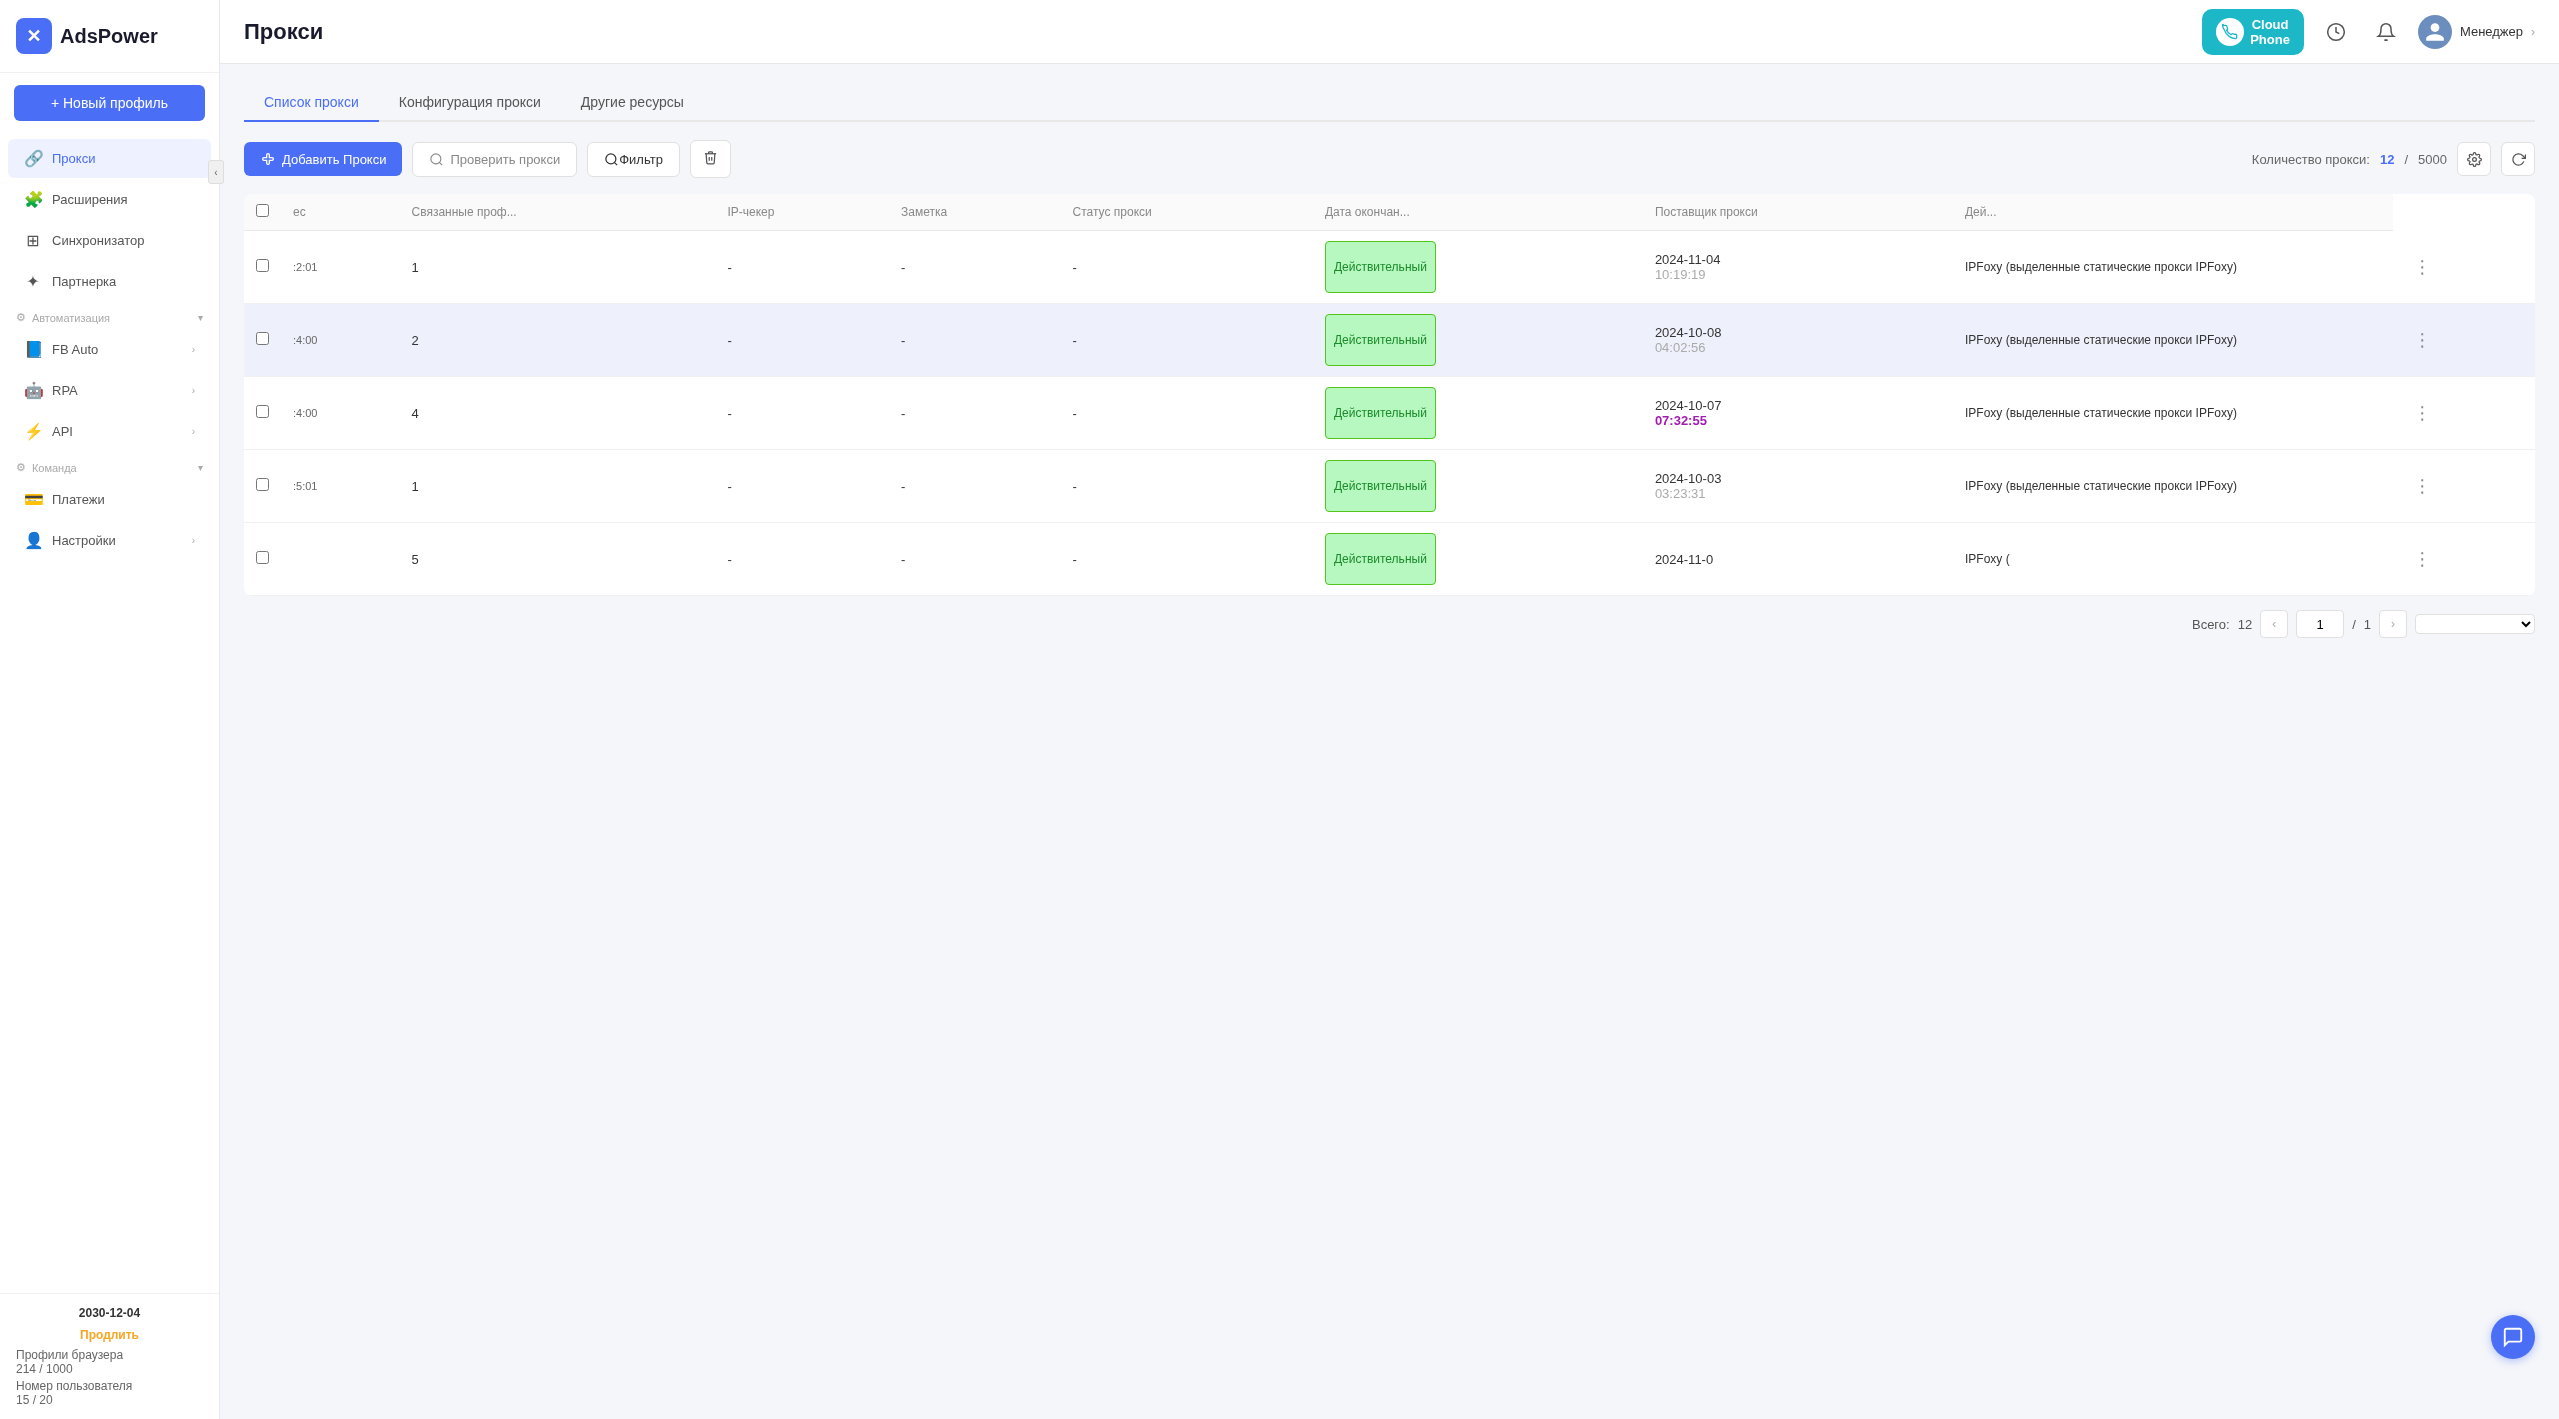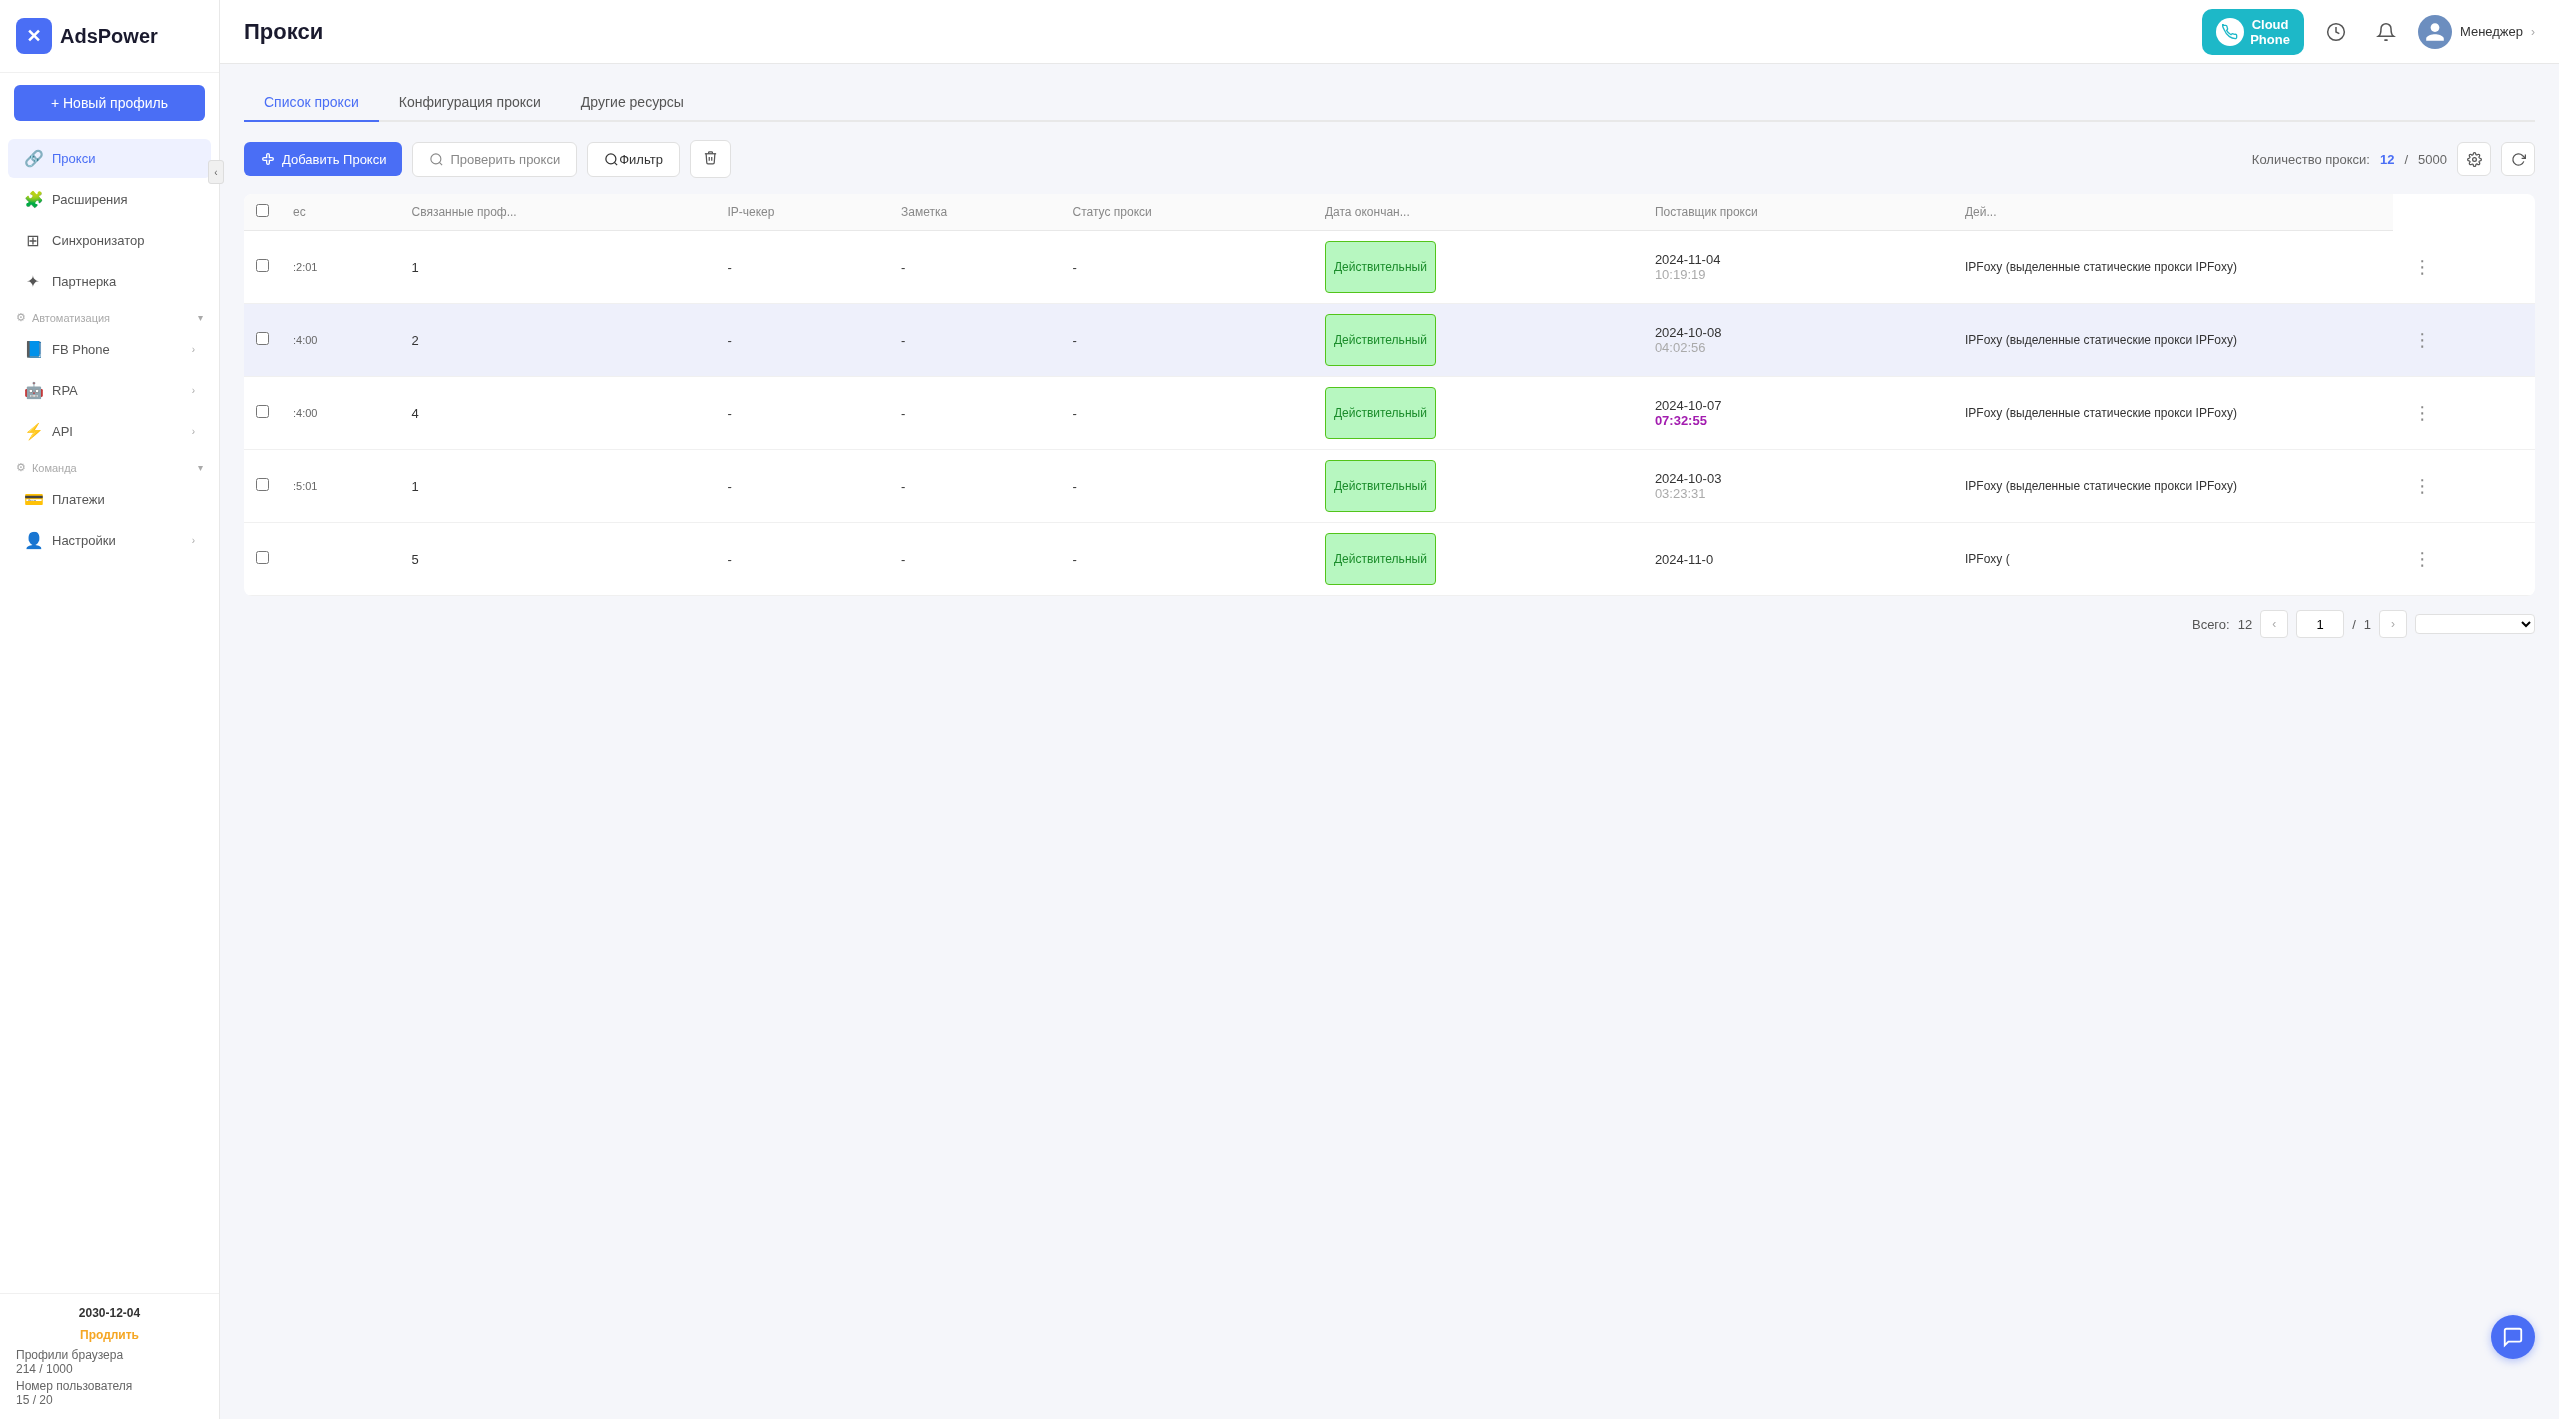--- a/index.html
+++ b/index.html
@@ -351,21 +351,21 @@
       <span>Партнерка</span>
     </div>
 
     <div class="nav-section-label">
       <span>⚙</span>
       <span>Автоматизация</span>
       <span style="margin-left:auto; font-size:10px; color:#aaa;">▾</span>
     </div>
     <div class="nav-item">
       <span class="icon">📘</span>
-      <span>FB Phone</span>
+      <span>FB Auto</span>
       <span class="arrow">›</span>
     </div>
     <div class="nav-item">
       <span class="icon">🤖</span>
       <span>RPA</span>
       <span class="arrow">›</span>
     </div>
     <div class="nav-item">
       <span class="icon">⚡</span>
       <span>API</span>

